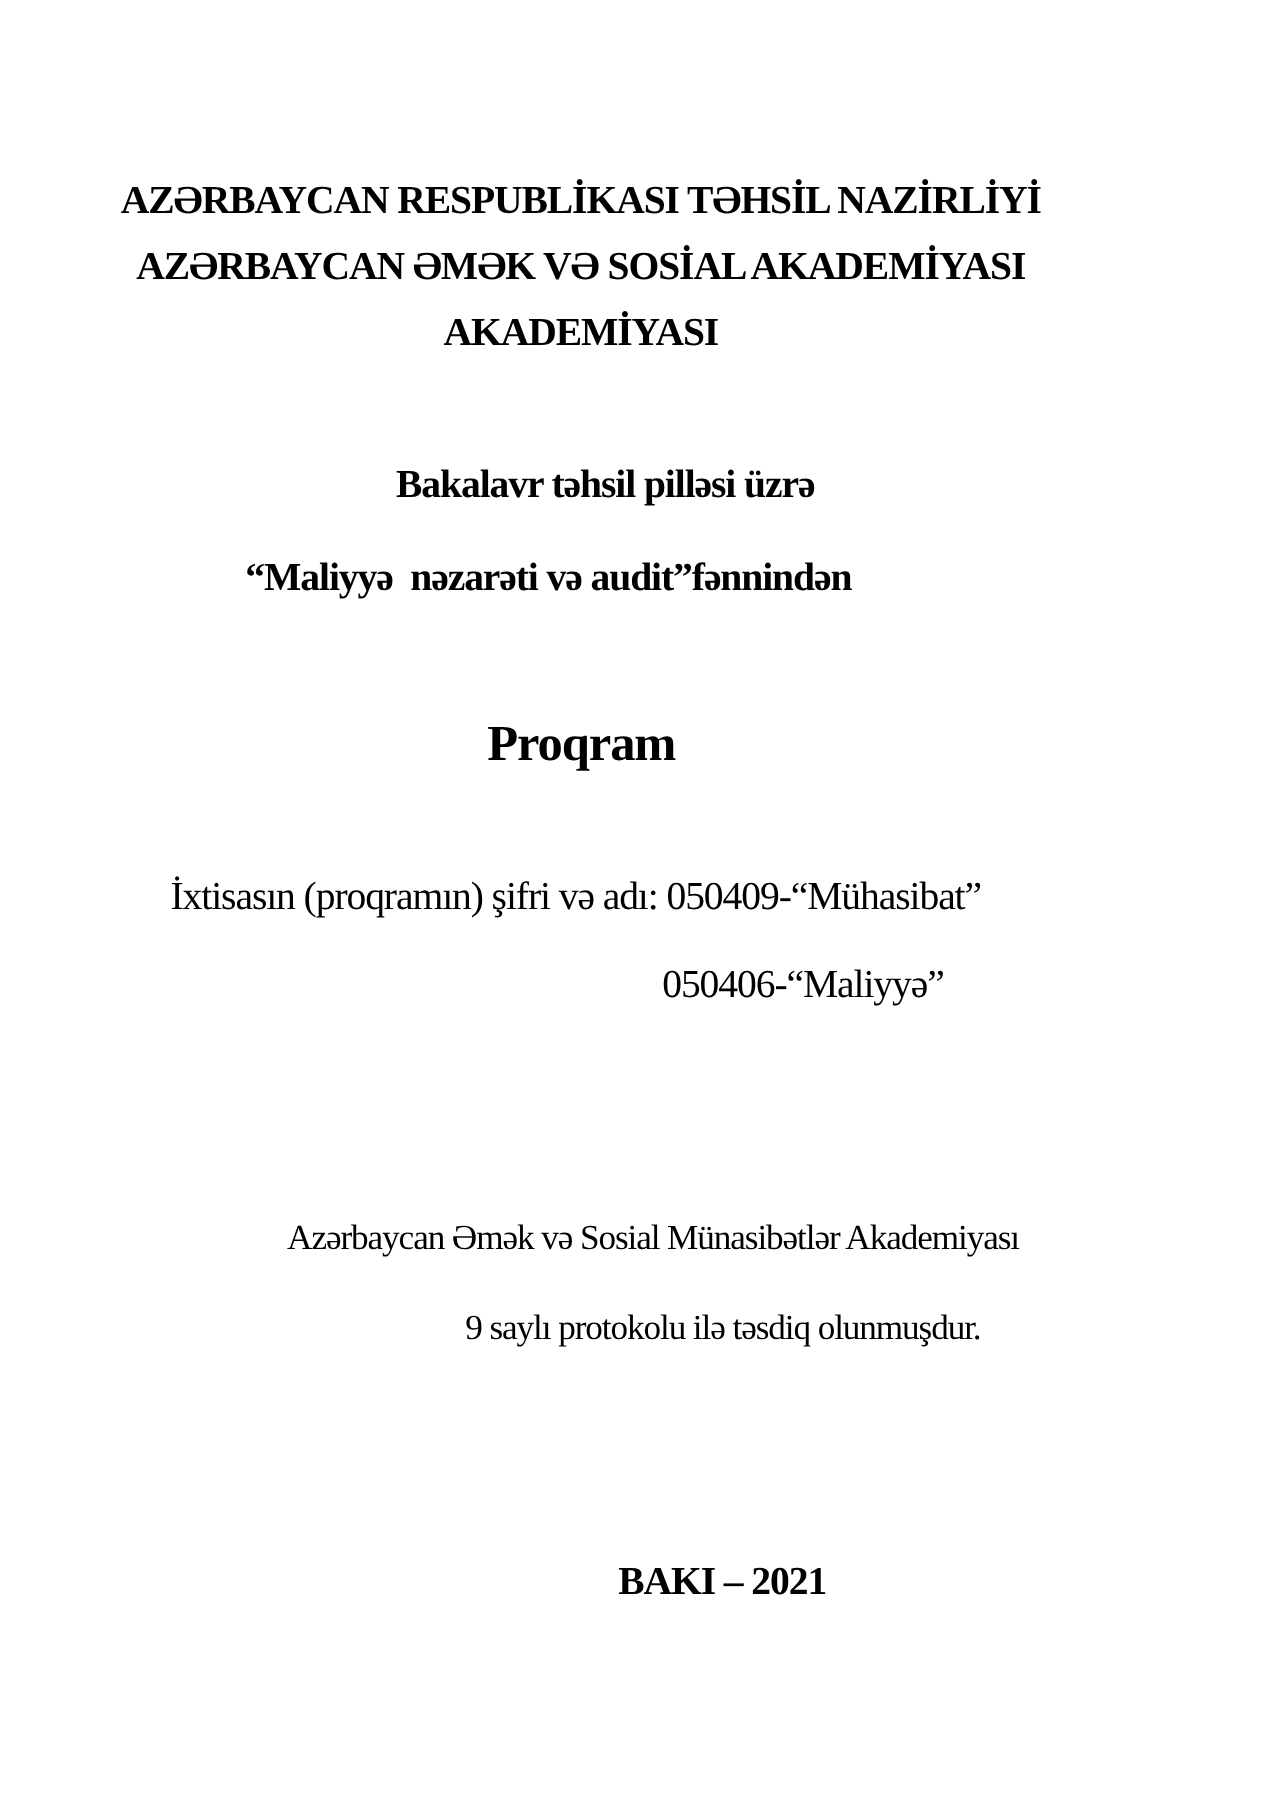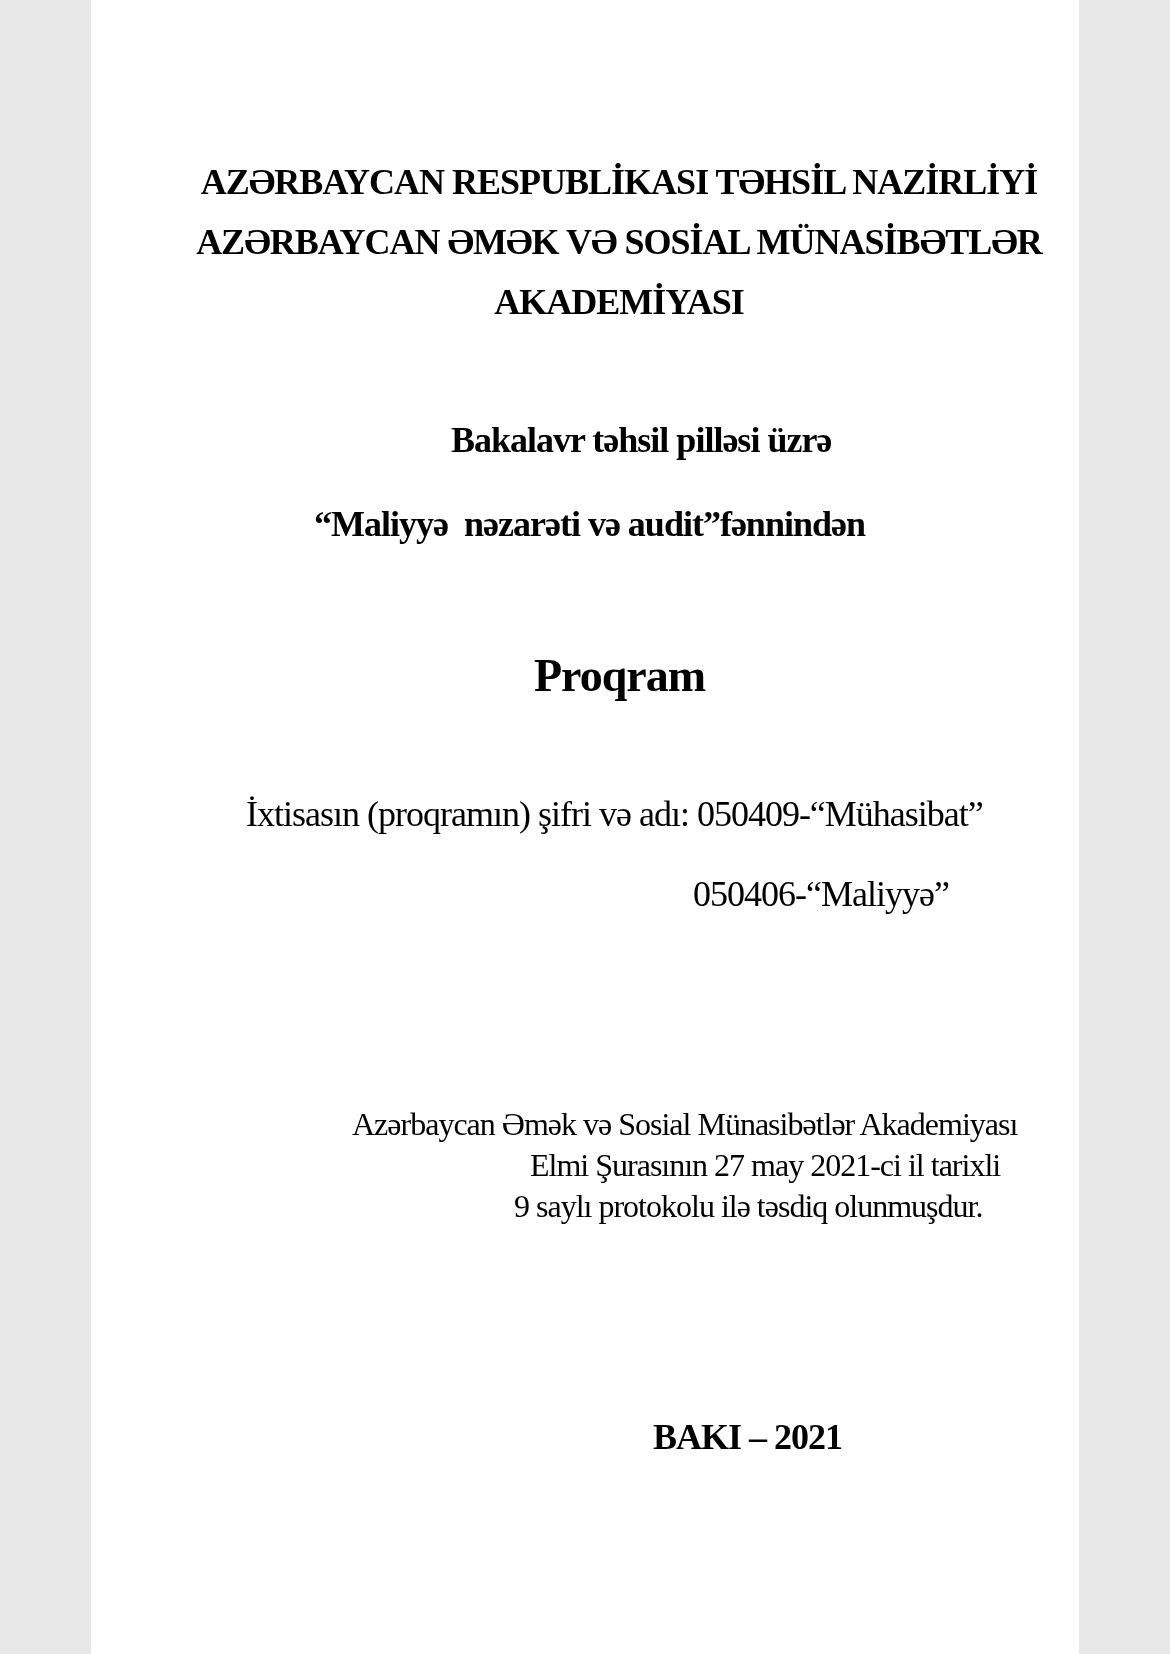--- a/index.html
+++ b/index.html
@@ -2,21 +2,21 @@
 <html><head>
 <meta charset="utf-8">
 <style>
   html, body {
     margin: 0;
     padding: 0;
     background: #e8e8e8;
   }
   .page {
     position: relative;
-    width: 988px;
+    width: 1170px;
     height: 1654px;
     margin: 0 auto;
     background: #ffffff;
     color: #000000;
     font-family: "Liberation Serif", "DejaVu Serif", serif;
     overflow: hidden;
   }
   .abs { position: absolute; white-space: pre-wrap; }
 
   
@@ -93,35 +93,34 @@
     margin-left: 32px;
   }
 </style>
 </head>
 <body>
 
 <div class="page">
 
   <div class="header-block">
     <div>AZƏRBAYCAN RESPUBLİKASI TƏHSİL NAZİRLİYİ</div>
-    <div>AZƏRBAYCAN ƏMƏK VƏ SOSİAL MÜNASİBƏTLƏR</div>
+    <div>AZƏRBAYCAN ƏMƏK VƏ SOSİAL AKADEMİYASI</div>
     <div>AKADEMİYASI</div>
   </div>
 
   <div class="abs degree-line">Bakalavr təhsil pilləsi üzrə</div>
 
   <div class="abs doc-title">Proqram</div>
 
   <div class="abs subject-line">“Maliyyə  nəzarəti və audit”fənnindən</div>
 
   <div class="abs specialty-line1">İxtisasın (proqramın) şifri və adı: 050409-“Mühasibat”</div>
 
   <div class="abs specialty-line2">050406-“Maliyyə”</div>
 
   <div class="abs approval-line approval-1">Azərbaycan Əmək və Sosial Münasibətlər Akademiyası</div>
 
-  <div class="abs approval-line approval-2">Elmi Şurasının 27 may 2021-ci il tarixli</div>
 
   <div class="abs approval-line approval-3">9 saylı protokolu ilə təsdiq olunmuşdur.</div>
 
   <div class="abs footer-line">BAKI – 2021</div>
 
 </div>
 
 </body></html>

